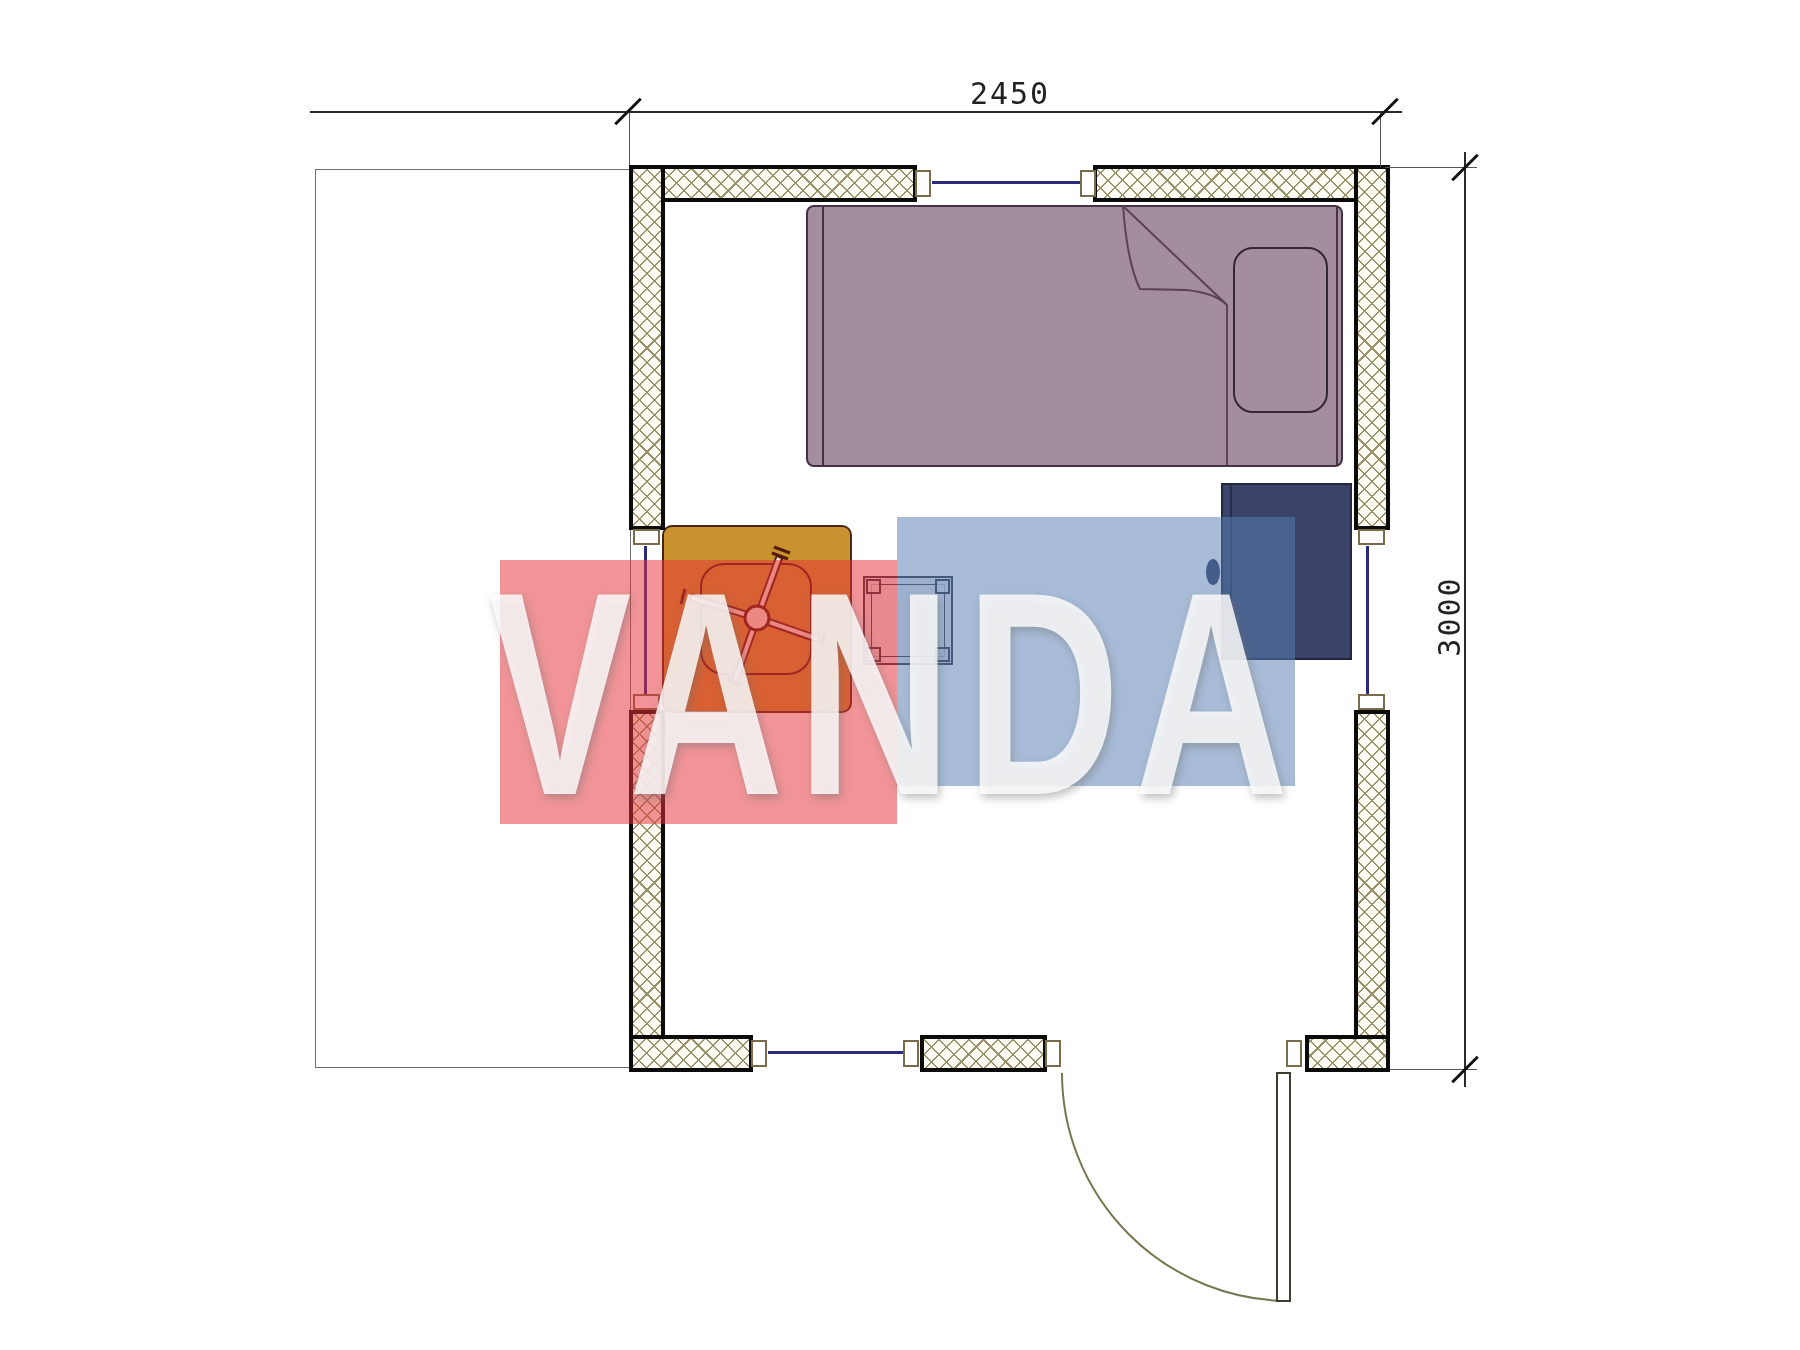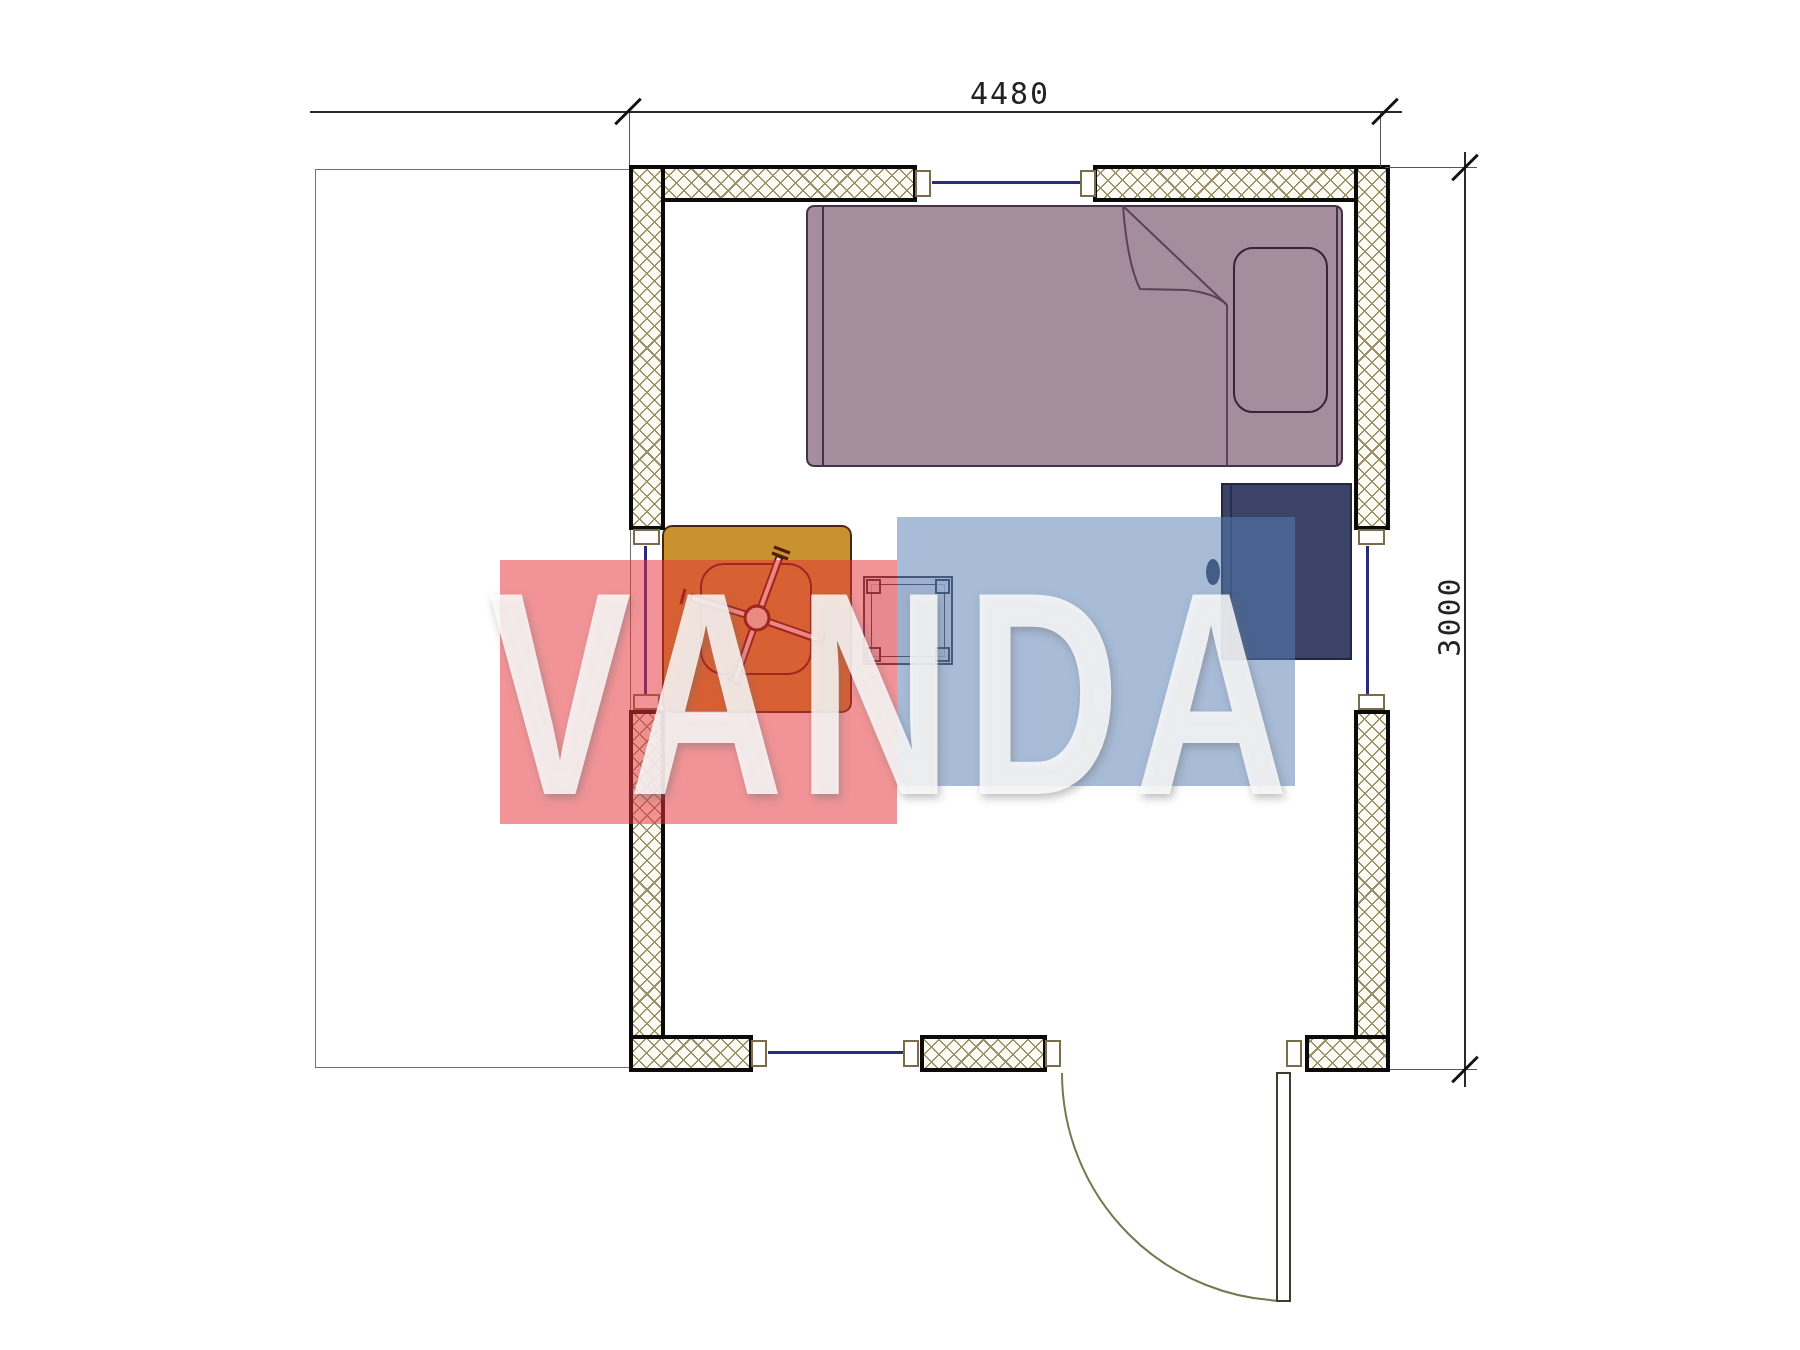--- a/index.html
+++ b/index.html
@@ -134,21 +134,21 @@
   <div class="abs jamb" style="left:1358px;top:694px;width:27px;height:16px;z-index:6;"></div>
 
   <div class="abs jamb" style="left:1045px;top:1040px;width:16px;height:27px;z-index:6;"></div>
   <div class="abs jamb" style="left:1286px;top:1040px;width:16px;height:27px;z-index:6;"></div>
 
   <div class="abs dimline" style="left:310px;top:111px;width:1092px;height:2px;z-index:7;"></div>
   <div class="abs extline" style="left:629px;top:113px;width:1px;height:52px;z-index:7;"></div>
   <div class="abs extline" style="left:1380px;top:113px;width:1px;height:54px;z-index:7;"></div>
   <div class="abs tick" style="left:610px;top:110px;z-index:7;"></div>
   <div class="abs tick" style="left:1367px;top:110px;z-index:7;"></div>
-  <div class="abs dimtext" style="left:930px;top:76px;width:160px;text-align:center;z-index:7;">4480</div>
+  <div class="abs dimtext" style="left:930px;top:76px;width:160px;text-align:center;z-index:7;">2450</div>
 
   <div class="abs dimline" style="left:1464px;top:152px;width:2px;height:935px;z-index:7;"></div>
   <div class="abs extline" style="left:1385px;top:167px;width:92px;height:1px;z-index:7;"></div>
   <div class="abs extline" style="left:1390px;top:1069px;width:87px;height:1px;z-index:7;"></div>
   <div class="abs tick" style="left:1447px;top:166px;z-index:7;"></div>
   <div class="abs tick" style="left:1447px;top:1068px;z-index:7;"></div>
   <div class="abs dimtext" style="left:1369px;top:599px;width:160px;text-align:center;transform:rotate(-90deg);z-index:7;">3000</div>
 
   <div class="abs wm-red" style="left:500px;top:560px;width:397px;height:264px;z-index:10;"></div>
   <div class="abs wm-blue" style="left:897px;top:517px;width:398px;height:269px;z-index:10;"></div>

